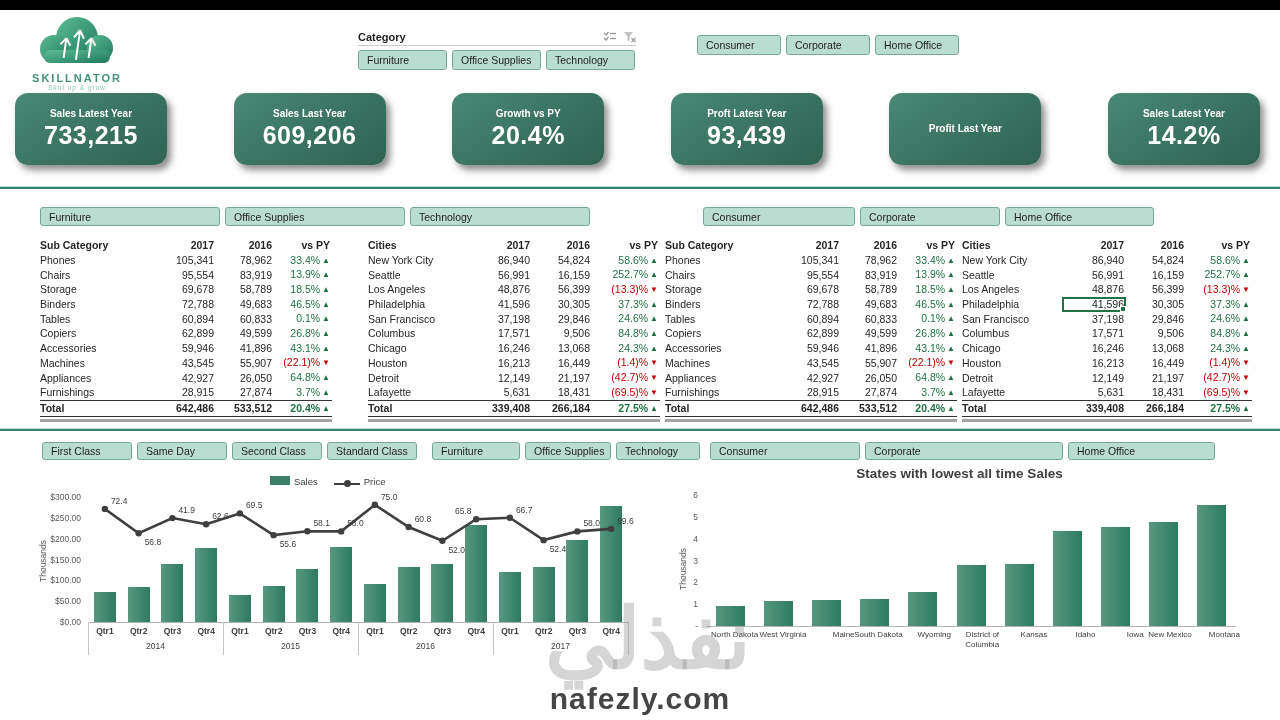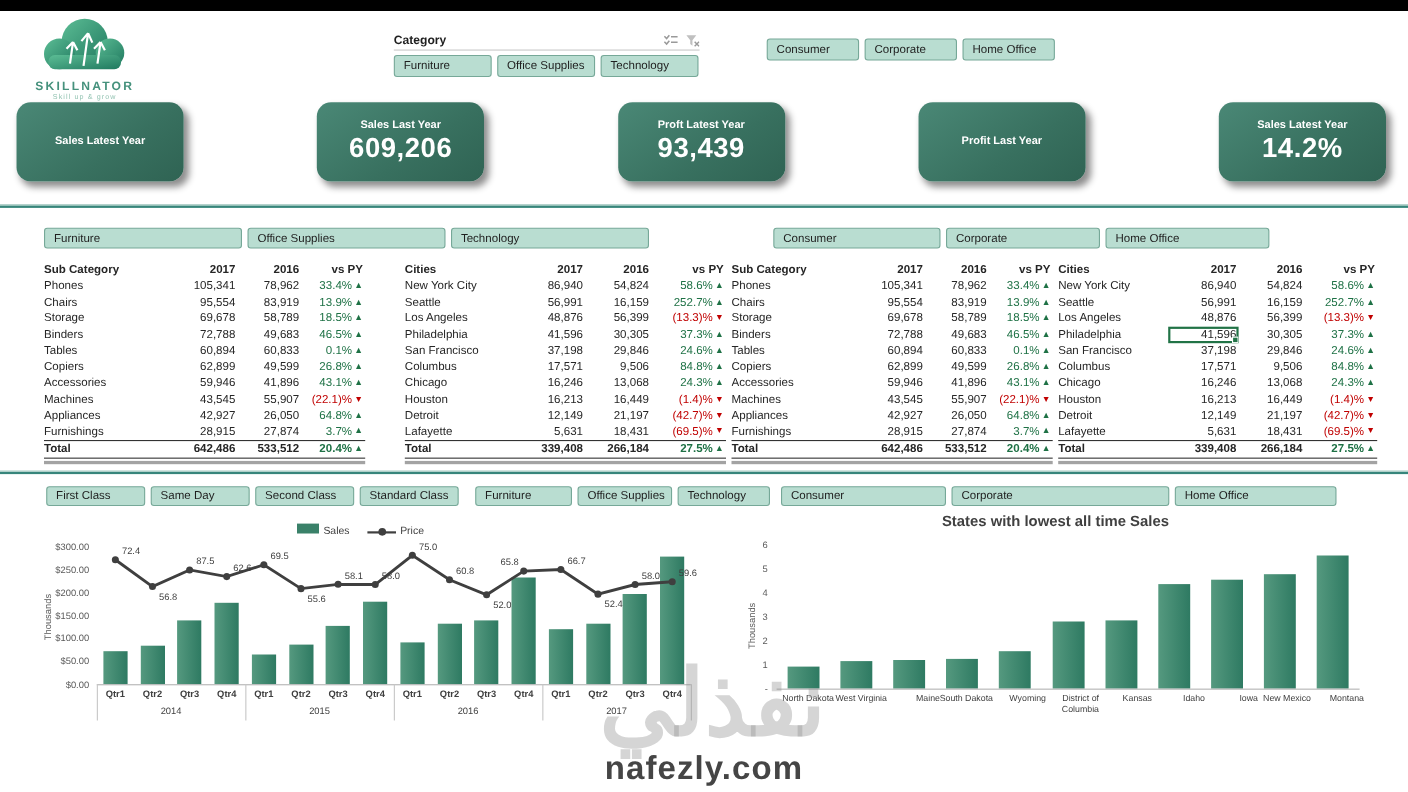--- a/index.html
+++ b/index.html
@@ -120,24 +120,29 @@
   <div class="slicer-row" style="margin-top:4px;">
       <div class="sbtn" style="width: 84px; height: 20px;">Consumer</div>
       <div class="sbtn" style="width: 84px; height: 20px;">Corporate</div>
       <div class="sbtn" style="width: 84px; height: 20px;">Home Office</div>
     </div>
 </div>
 
 <div class="abs kpirow">
     <div class="kpi">
       <div class="lbl">Sales Latest Year</div>
+      <div class="val">733,215</div>
     </div>
     <div class="kpi">
       <div class="lbl">Sales Last Year</div>
       <div class="val">609,206</div>
+    </div>
+    <div class="kpi">
+      <div class="lbl">Growth vs PY</div>
+      <div class="val">20.4%</div>
     </div>
     <div class="kpi">
       <div class="lbl">Proft Latest Year</div>
       <div class="val">93,439</div>
     </div>
     <div class="kpi">
       <div class="lbl">Profit Last Year</div>
     </div>
     <div class="kpi">
       <div class="lbl">Sales Latest Year</div>
@@ -547,21 +552,21 @@
       <circle cx="378.625" cy="65" r="3.2" fill="#3f3f3f"></circle>
       <circle cx="412.375" cy="78.75" r="3.2" fill="#3f3f3f"></circle>
       <circle cx="446.125" cy="57.1875" r="3.2" fill="#3f3f3f"></circle>
       <circle cx="479.875" cy="55.78125" r="3.2" fill="#3f3f3f"></circle>
       <circle cx="513.625" cy="78.125" r="3.2" fill="#3f3f3f"></circle>
       <circle cx="547.375" cy="69.375" r="3.2" fill="#3f3f3f"></circle>
       <circle cx="581.125" cy="66.875" r="3.2" fill="#3f3f3f"></circle>
     </svg>
     <div class="ptlabel" style="left: 80.875px; top: 33.875px;">72.4</div>
     <div class="ptlabel" style="left: 114.625px; top: 75.25px;">56.8</div>
-    <div class="ptlabel" style="left: 148.375px; top: 43.0938px;">87.5</div>
+    <div class="ptlabel" style="left: 148.375px; top: 43.0938px;">41.9</div>
     <div class="ptlabel" style="left: 182.125px; top: 49.1875px;">62.6</div>
     <div class="ptlabel" style="left: 215.875px; top: 38.4062px;">69.5</div>
     <div class="ptlabel" style="left: 249.625px; top: 77.125px;">55.6</div>
     <div class="ptlabel" style="left: 283.375px; top: 56.2187px;">58.1</div>
     <div class="ptlabel" style="left: 317.125px; top: 56.375px;">58.0</div>
     <div class="ptlabel" style="left: 350.875px; top: 29.8125px;">75.0</div>
     <div class="ptlabel" style="left: 384.625px; top: 52px;">60.8</div>
     <div class="ptlabel" style="left: 418.375px; top: 82.75px;">52.0</div>
     <div class="ptlabel" style="left: 425px; top: 44.1875px;">65.8</div>
     <div class="ptlabel" style="left: 485.875px; top: 42.7812px;">66.7</div>

